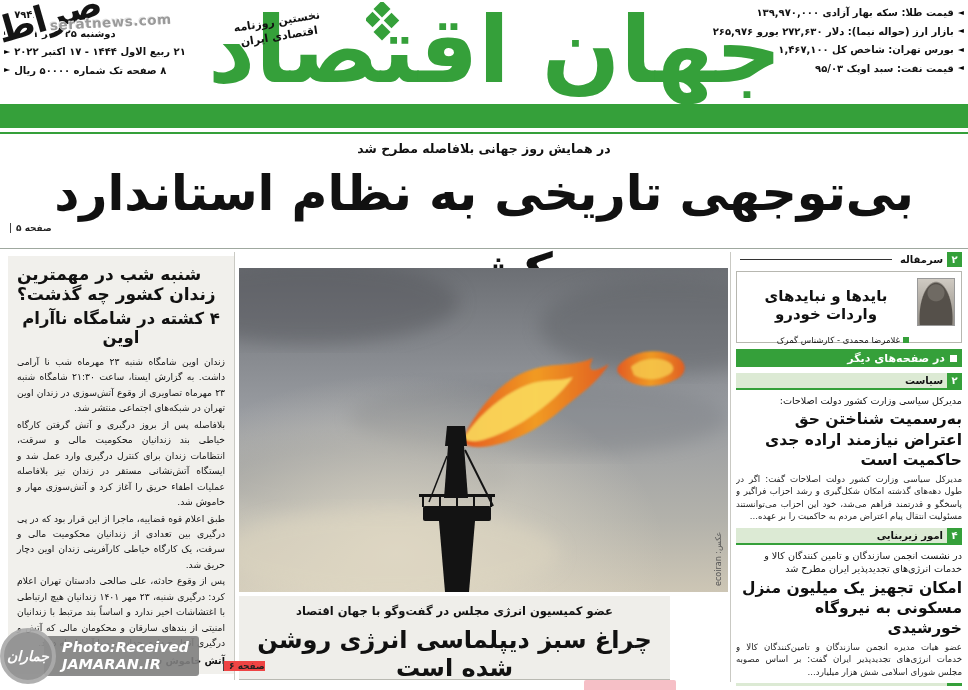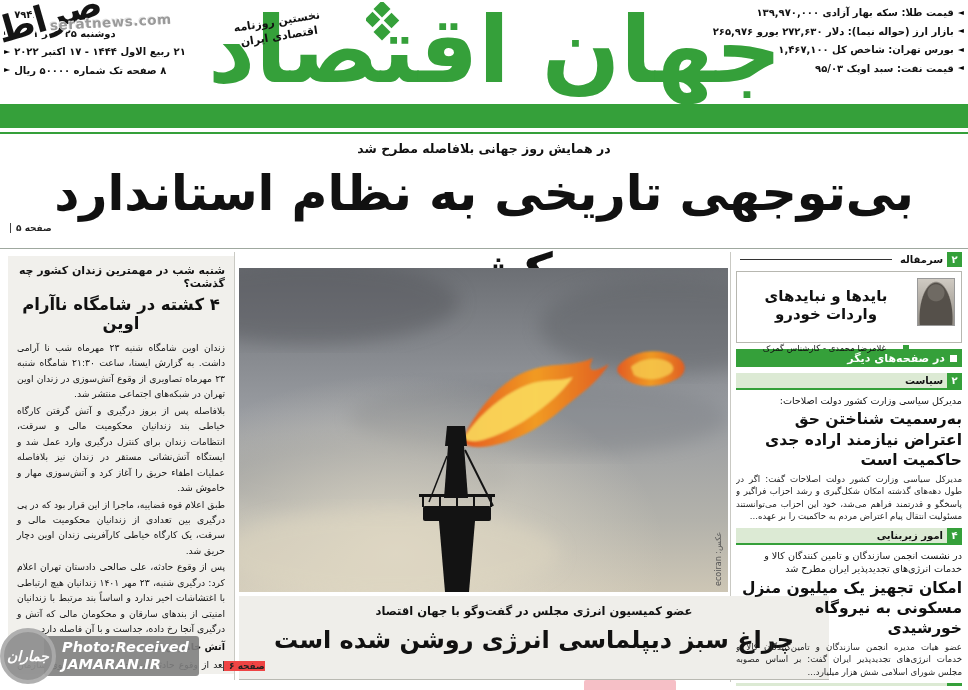--- a/index.html
+++ b/index.html
@@ -34,35 +34,35 @@
                font-size:12.5px;font-weight:bold;}
   .lead-headline{position:absolute;top:155px;left:0;width:100%;text-align:center;
                  font-size:49px;font-weight:bold;letter-spacing:-1px;line-height:78px;}
   .page-badge{font-size:9px;font-weight:bold;border-left:1px solid #444;padding-left:5px;color:#222;}
   .page5{position:absolute;top:223px;left:10px;}
   .lead-rule{position:absolute;top:248px;left:0;width:968px;height:1px;background:#9fa89f;}
 
   
   .evin{position:absolute;top:256px;left:8px;width:226px;height:418px;background:var(--panel);
         padding:8px 9px;box-sizing:border-box;overflow:hidden;}
-  .evin-kicker{font-size:11px;font-weight:bold;text-align:right;margin-bottom:5px;}
+  .evin-kicker{font-size:17px;font-weight:bold;text-align:left;margin-bottom:5px;}
   .evin-title{font-size:16.5px;font-weight:bold;text-align:center;margin-bottom:7px;}
   .evin-body{font-size:9.2px;line-height:1.68;text-align:justify;}
   .evin-body p{margin:0 0 1px;}
   .evin-sub{font-weight:bold;font-size:9.6px;margin:2px 0;}
 
   .vdiv{position:absolute;width:1px;background:#c9c9c3;}
   .vdiv1{top:252px;left:234px;height:428px;}
   .vdiv2{top:252px;left:730px;height:430px;}
 
   
   .photo{position:absolute;top:268px;left:239px;width:489px;height:324px;}
   .credit{position:absolute;left:714px;top:532px;height:60px;writing-mode:vertical-rl;
           transform:rotate(180deg);font-size:8px;color:#555;white-space:nowrap;}
-  .cap{position:absolute;top:596px;left:239px;width:590px;height:84px;background:#efeeea;
+  .cap{position:absolute;top:596px;left:239px;width:431px;height:84px;background:#efeeea;
        border-bottom:1px solid #b9b9b2;box-sizing:border-box;padding-top:8px;}
   .cap-kicker{text-align:center;font-size:11.5px;font-weight:bold;}
   .cap-headline{text-align:center;font-size:24px;font-weight:bold;margin-top:8px;}
   .page6{position:absolute;left:-16px;bottom:8px;background:#ef4444;}
 
   
   .rcol{position:absolute;top:252px;left:736px;width:226px;max-height:434px;overflow:hidden;}
   .sec-head{display:flex;align-items:center;gap:4px;background:var(--lgreen);
             border-bottom:2px solid var(--green);height:15px;margin-bottom:4px;}
   .sec-head.plain{background:transparent;border-bottom:none;}
@@ -71,21 +71,21 @@
   .sec-label{font-size:10px;font-weight:bold;}
   .head-rule{flex:1;height:1px;background:#333;margin:0 4px;}
   .ed-card{border:1px solid #b7b7b0;background:#fff;padding:6px;position:relative;
            height:58px;box-sizing:content-box;margin-bottom:6px;}
   .ed-photo{position:absolute;top:6px;right:6px;width:36px;height:46px;border:1px solid #999;
             background:
               radial-gradient(circle at 50% 30%, #6f6a63 0 8px, rgba(0,0,0,0) 9px),
               radial-gradient(ellipse at 50% 85%, #55504a 0 16px, rgba(0,0,0,0) 17px),
               linear-gradient(#cfcac2,#948f87);}
   .ed-title{margin-right:46px;font-size:15px;font-weight:bold;text-align:center;padding-top:9px;}
-  .ed-author{margin-right:46px;font-size:8.5px;margin-top:20px;display:flex;align-items:center;gap:17px;}
+  .ed-author{margin-right:46px;font-size:8.5px;margin-top:12px;display:flex;align-items:center;gap:3px;}
   .sq{width:6px;height:6px;background:var(--green);flex:0 0 auto;}
   .other-bar{margin:2px 0 6px;background:var(--green);color:#fff;height:18px;display:flex;
              align-items:center;gap:5px;padding:0 5px;font-size:11px;font-weight:bold;}
   .white-sq{width:7px;height:7px;background:#fff;flex:0 0 auto;}
   .sec-kicker{font-size:9.6px;font-weight:normal;line-height:1.4;margin:1px 0 2px;}
   .sec-headline{font-size:15.5px;font-weight:bold;line-height:1.3;margin-bottom:3px;}
   .sec-body{font-size:8.6px;line-height:1.45;text-align:justify;color:#222;margin-bottom:5px;}
 
   
   .serat-logo{position:absolute;top:-4px;left:-4px;font-size:36px;font-weight:bold;color:#141414;

